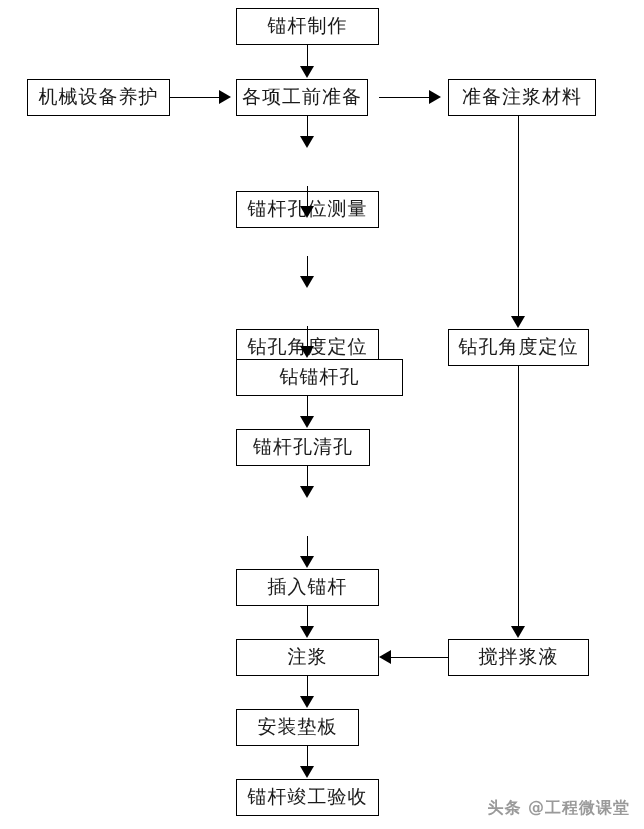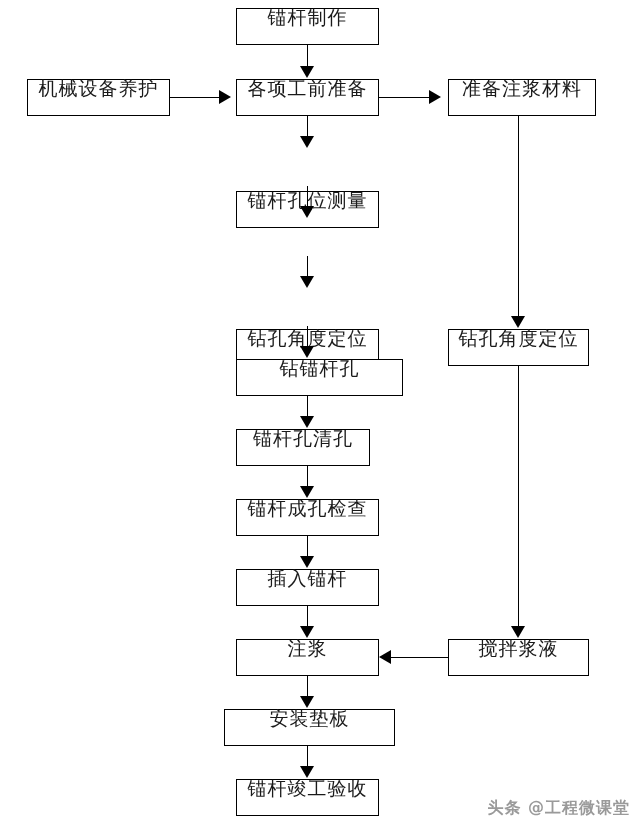--- a/index.html
+++ b/index.html
@@ -16,21 +16,21 @@
     height: 829px;
     background: #ffffff;
     overflow: hidden;
   }
   .node {
     position: absolute;
     box-sizing: border-box;
     border: 1.5px solid #000000;
     background: #ffffff;
     display: flex;
-    align-items: flex-start;
+    align-items: center;
     justify-content: center;
     color: #1a1a1a;
     font-size: 19px;
     letter-spacing: 1px;
     line-height: 1;
     white-space: nowrap;
     font-family: "DejaVu Sans", "Liberation Sans", sans-serif;
   }
   .node-label {
     display: block;
@@ -83,45 +83,42 @@
   }
 </style>
 </head>
 <body>
 
 <div id="canvas">
 
   <div class="node" style="left:236px; top:8px;   width:143px; height:37px;">
       <span class="node-label">锚杆制作</span>
     </div>
-  <div class="node" style="left:236px; top:79px;  width:143px; height:37px;font-family:Liberation Serif, serif;">
+  <div class="node" style="left:236px; top:79px;  width:132px; height:37px;font-family:Liberation Serif, serif;">
       <span class="node-label">各项工前准备</span>
     </div>
   <div class="node" style="left:236px; top:149px; width:143px; height:37px;margin-top:42px;">
       <span class="node-label">锚杆孔位测量</span>
     </div>
   <div class="node" style="left:236px; top:289px; width:143px; height:37px;margin-top:40px;">
       <span class="node-label">钻孔角度定位</span>
     </div>
   <div class="node" style="left:236px; top:359px; width:167px; height:37px;">
       <span class="node-label">钻锚杆孔</span>
     </div>
   <div class="node" style="left:236px; top:429px; width:134px; height:37px;">
       <span class="node-label">锚杆孔清孔</span>
     </div>
-  <div class="node" style="left:236px; top:499px; width:143px; height:37px;">
-      <span class="node-label">锚杆成孔检查</span>
-    </div>
   <div class="node" style="left:236px; top:569px; width:143px; height:37px;">
       <span class="node-label">插入锚杆</span>
     </div>
   <div class="node" style="left:236px; top:639px; width:143px; height:37px;">
       <span class="node-label">注浆</span>
     </div>
-  <div class="node" style="left:224px; top:709px; width:171px; height:37px;">
+  <div class="node" style="left:236px; top:709px; width:123px; height:37px;">
       <span class="node-label">安装垫板</span>
     </div>
   <div class="node" style="left:236px; top:779px; width:143px; height:37px;">
       <span class="node-label">锚杆竣工验收</span>
     </div>
 
   <div class="node" style="left:27px;  top:79px;  width:143px; height:37px;">
       <span class="node-label">机械设备养护</span>
     </div>
 

